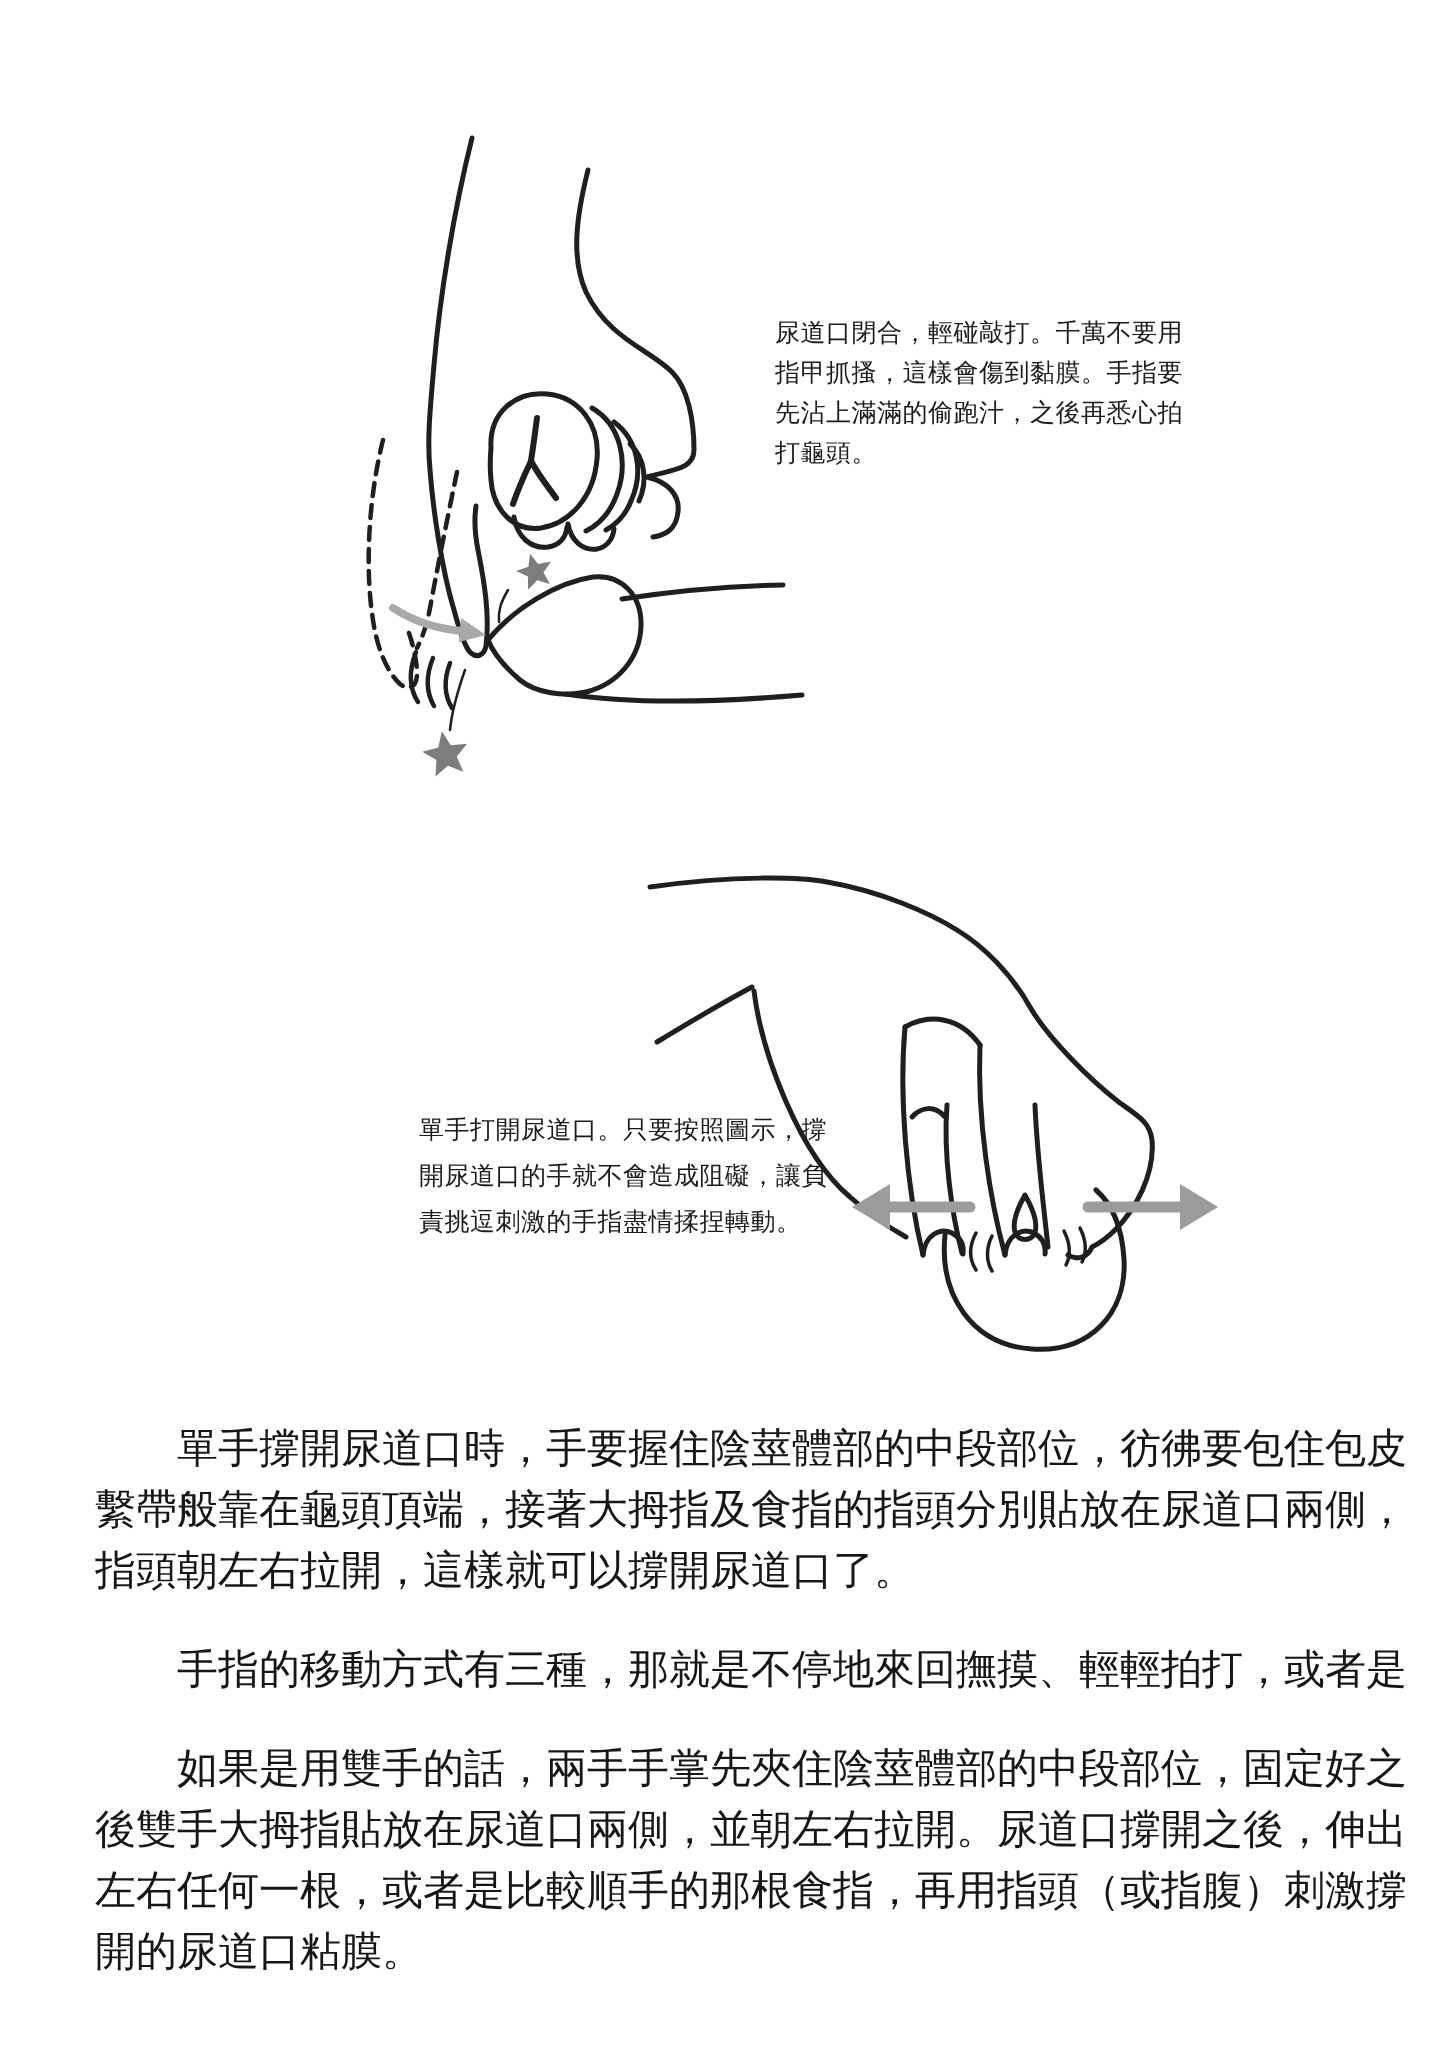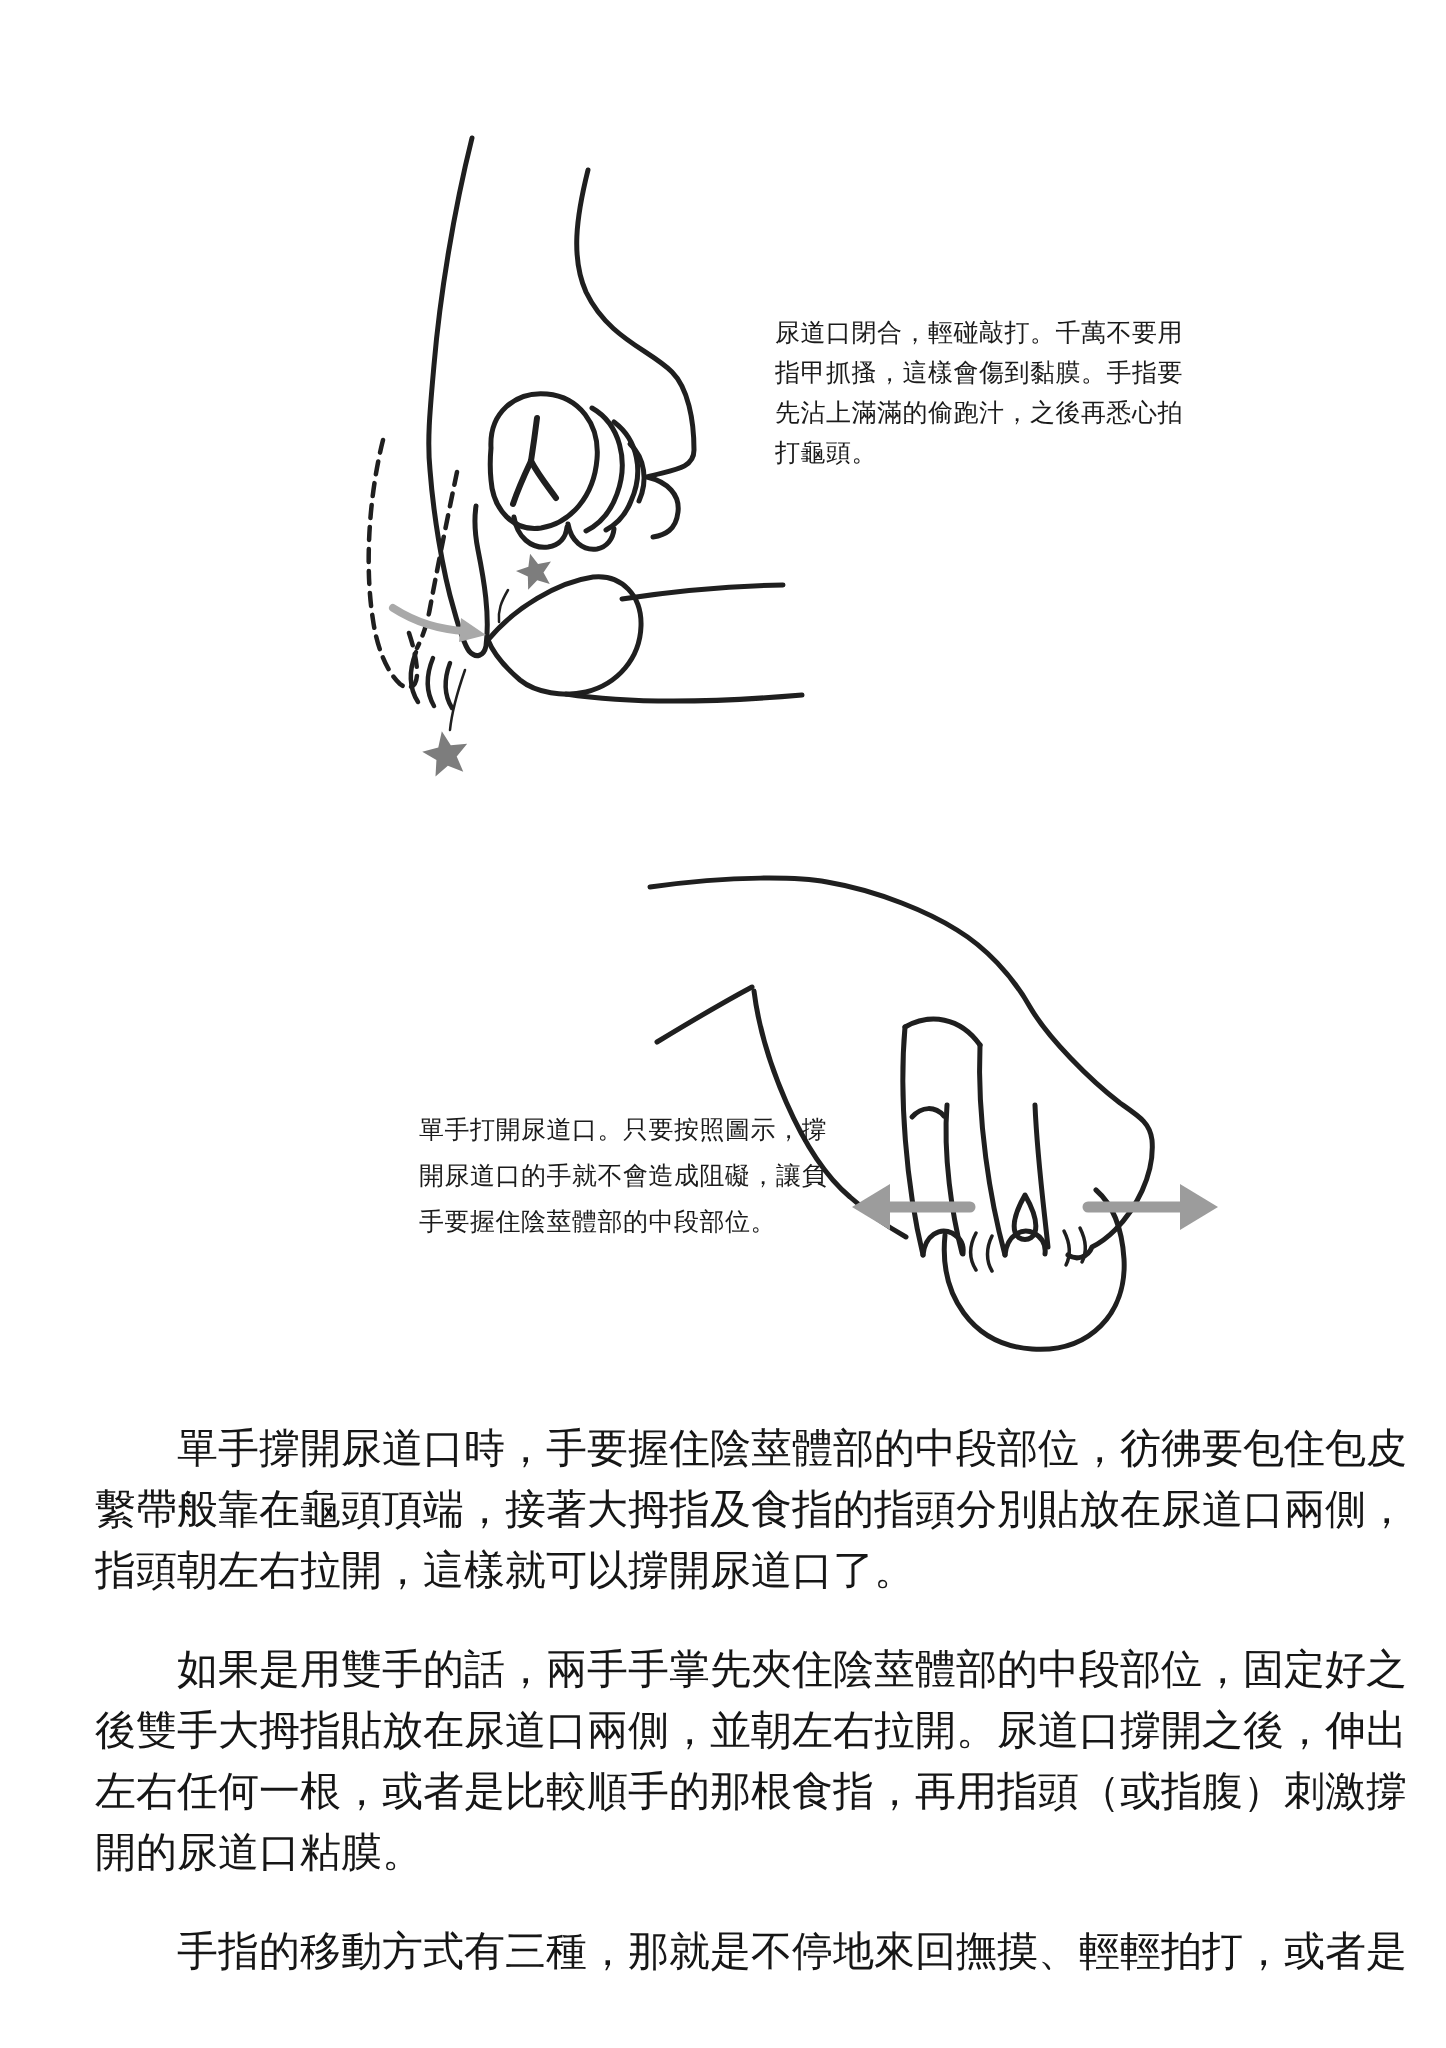--- a/index.html
+++ b/index.html
@@ -136,26 +136,26 @@
       </g>
       <g>
         <path d="M448,352 L546,352" stroke="#9c9c9c" stroke-width="11" stroke-linecap="round" fill="none"></path>
         <polygon points="578,352 540,329 540,375" fill="#9c9c9c"></polygon>
       </g>
     </svg>
   </div>
 
   <div class="caption caption-bottom">單手打開尿道口。只要按照圖示，撐
 開尿道口的手就不會造成阻礙，讓負
-手要握住陰莖體部的中段部位。</div>
+責挑逗刺激的手指盡情揉捏轉動。</div>
 
   <div class="body-text">
     <p>　　單手撐開尿道口時，手要握住陰莖體部的中段部位，彷彿要包住包皮
 繫帶般靠在龜頭頂端，接著大拇指及食指的指頭分別貼放在尿道口兩側，
 指頭朝左右拉開，這樣就可以撐開尿道口了。</p>
+    <p>　　手指的移動方式有三種，那就是不停地來回撫摸、輕輕拍打，或者是</p>
     <p>　　如果是用雙手的話，兩手手掌先夾住陰莖體部的中段部位，固定好之
 後雙手大拇指貼放在尿道口兩側，並朝左右拉開。尿道口撐開之後，伸出
 左右任何一根，或者是比較順手的那根食指，再用指頭（或指腹）刺激撐
 開的尿道口粘膜。</p>
-    <p>　　手指的移動方式有三種，那就是不停地來回撫摸、輕輕拍打，或者是</p>
   </div>
 
 </div>
 
 </body></html>

